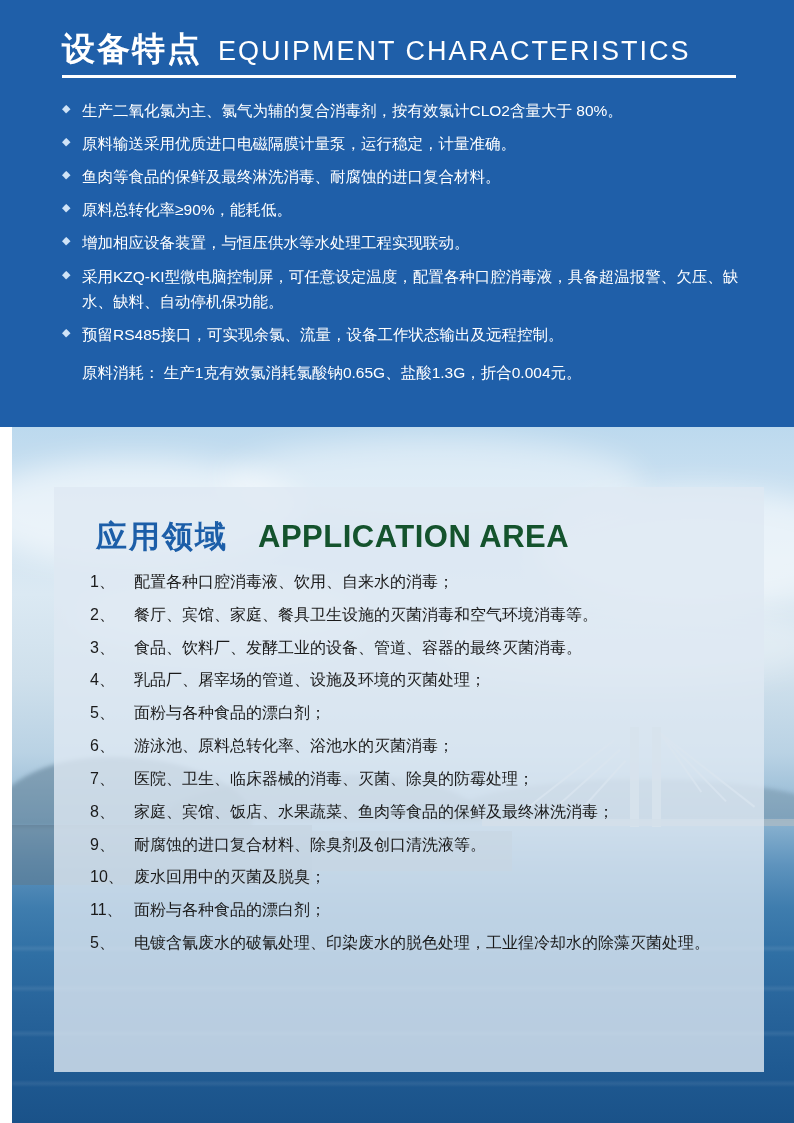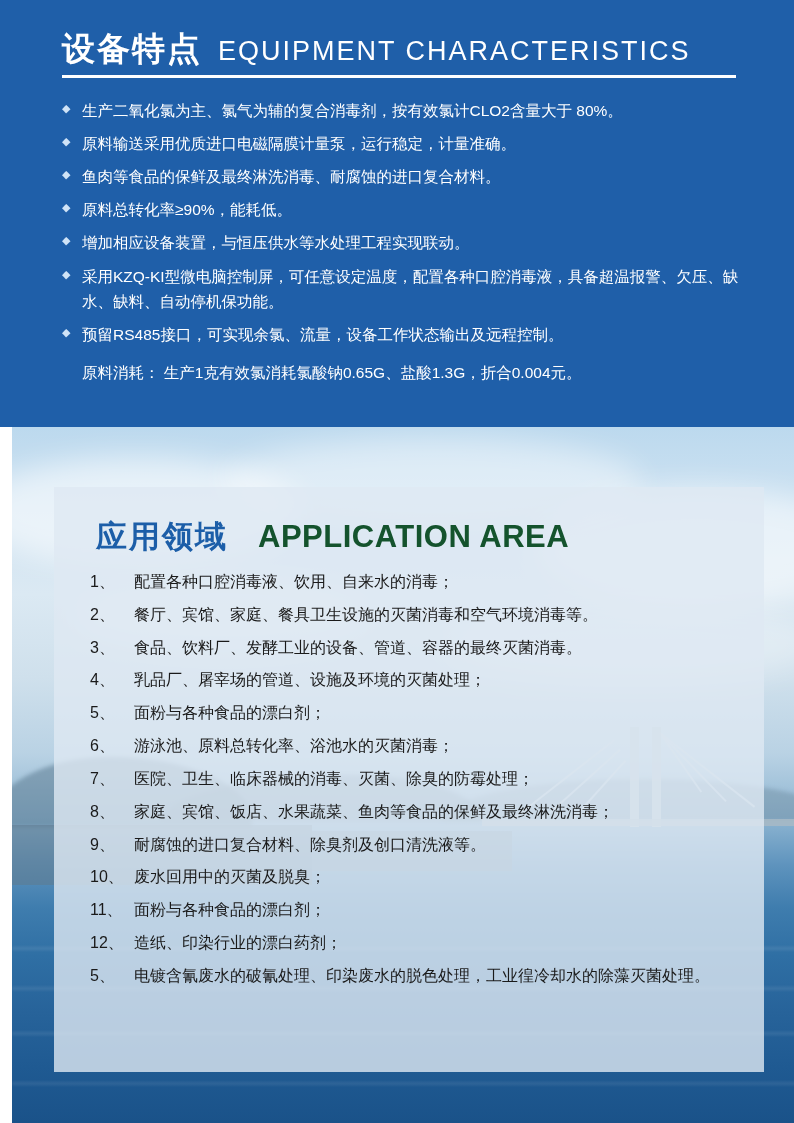--- a/index.html
+++ b/index.html
@@ -376,23 +376,19 @@
       </li>
       <li class="app-item">
         <span class="app-num wide">10、</span>
         <span class="app-text">废水回用中的灭菌及脱臭；</span>
       </li>
       <li class="app-item">
         <span class="app-num wide">11、</span>
         <span class="app-text">面粉与各种食品的漂白剂；</span>
       </li>
       <li class="app-item">
-        <span class="app-num wide">12、</span>
-        <span class="app-text">造纸、印染行业的漂白药剂；</span>
-      </li>
-      <li class="app-item">
         <span class="app-num wide">5、</span>
         <span class="app-text">电镀含氰废水的破氰处理、印染废水的脱色处理，工业徨冷却水的除藻灭菌处理。</span>
       </li>
     </ul>
   </div>
 
 </section>
 
 </body></html>

